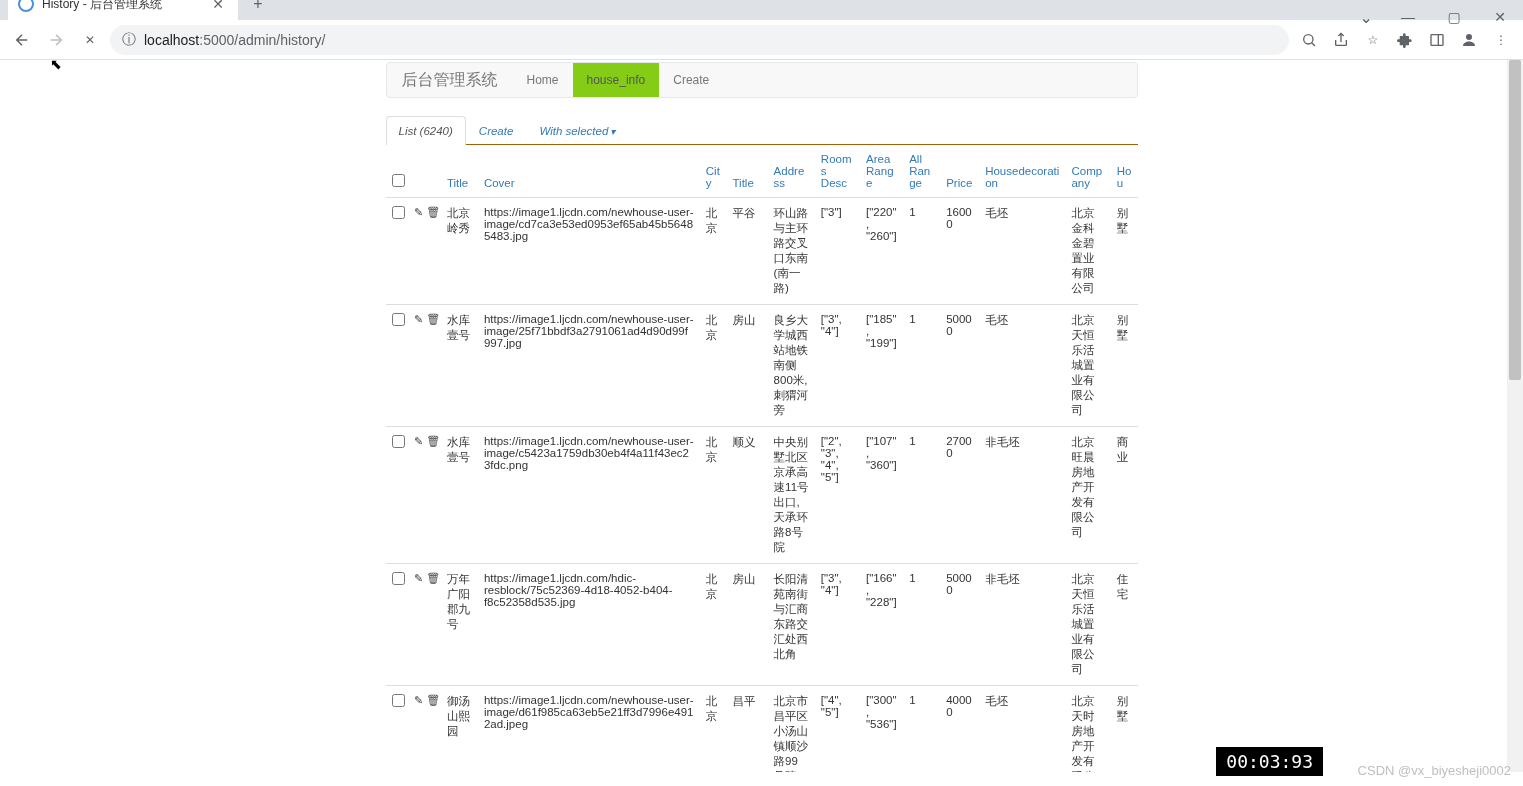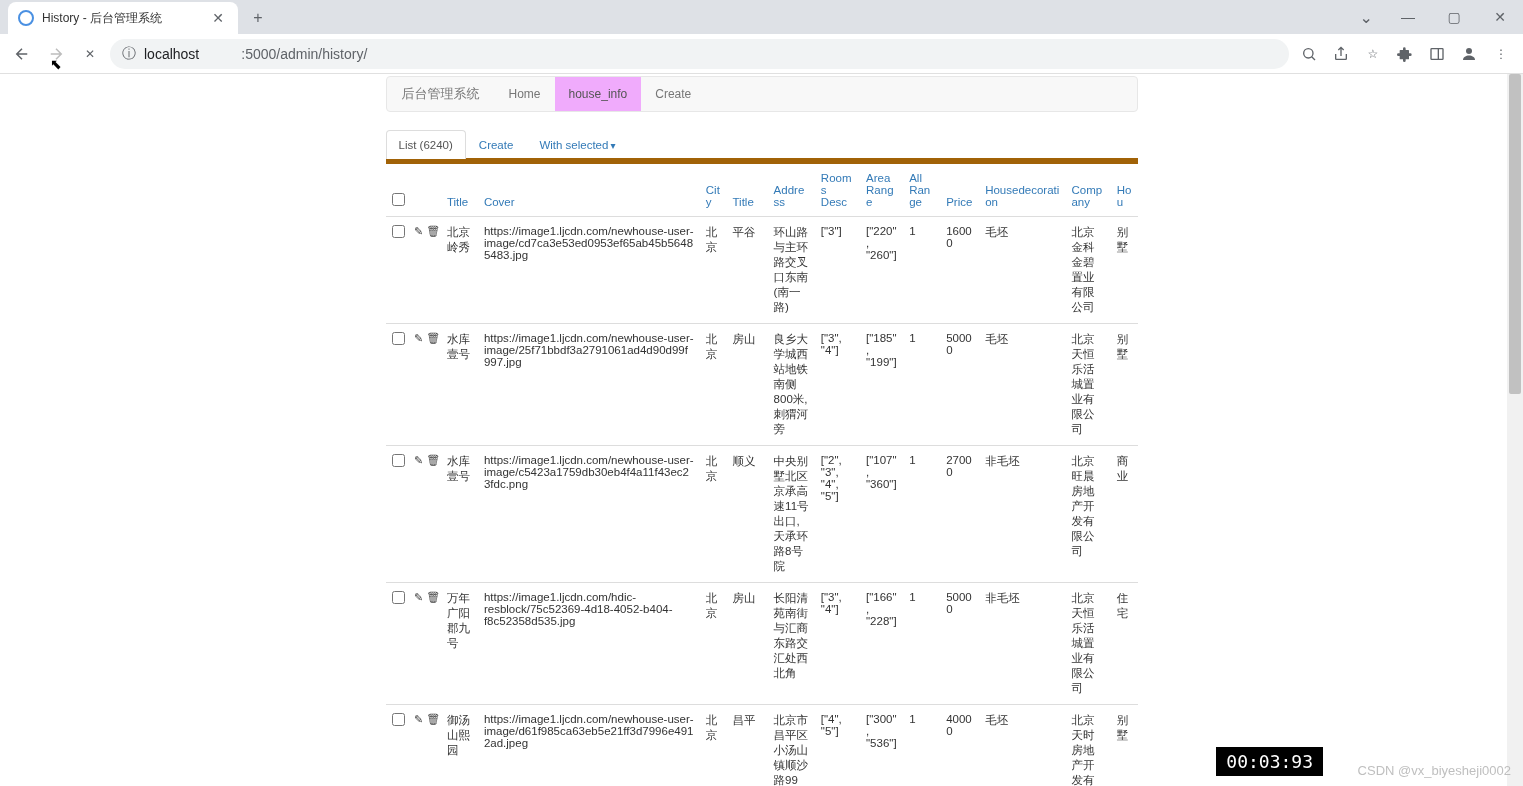--- a/index.html
+++ b/index.html
@@ -1,54 +1,54 @@
 <!DOCTYPE html>
 <html><head>
   <meta charset="utf-8">
   <style>
     * { margin: 0; padding: 0; box-sizing: border-box; }
     body { font-family: "Microsoft YaHei", -apple-system, BlinkMacSystemFont, "Segoe UI", sans-serif; font-size: 12px; background: #fff; overflow: hidden; }
     
     
     .browser-chrome { width: 100%; background: #fff; }
-    .tab-bar { height: 34px; background: #dee1e6; display: flex; align-items: flex-end; padding-left: 8px; }
+    .tab-bar { height: 20px; background: #dee1e6; display: flex; align-items: flex-end; padding-left: 8px; }
     .tab { background: #fff; height: 32px; min-width: 230px; border-radius: 8px 8px 0 0; display: flex; align-items: center; padding: 0 10px; gap: 8px; position: relative; }
     .tab-favicon { width: 16px; height: 16px; border: 2px solid #4a90e2; border-radius: 50%; display: inline-block; }
     .tab-title { font-size: 12px; color: #333; flex: 1; white-space: nowrap; overflow: hidden; text-overflow: ellipsis; }
     .tab-close { color: #5f6368; font-size: 14px; cursor: pointer; padding: 2px 4px; }
     .new-tab-btn { width: 28px; height: 28px; display: flex; align-items: center; justify-content: center; color: #5f6368; font-size: 16px; margin-left: 6px; margin-bottom: 2px; cursor: pointer; }
     
     .addr-bar { height: 40px; display: flex; align-items: center; padding: 0 8px; gap: 6px; border-bottom: 1px solid #e0e0e0; }
     .nav-btn { width: 28px; height: 28px; display: flex; align-items: center; justify-content: center; color: #5f6368; border-radius: 50%; cursor: pointer; }
     .nav-btn.disabled { color: #bdbdbd; }
     .url-box { flex: 1; height: 30px; background: #f1f3f4; border-radius: 15px; display: flex; align-items: center; padding: 0 12px; gap: 8px; font-size: 14px; color: #202124; }
     .url-info-icon { color: #5f6368; font-size: 14px; }
     .url-text { flex: 1; }
     .url-host { color: #202124; }
-    .url-path { color: #5f6368; margin-left: 42px; }
+    .url-path { color: #5f6368; }
     .toolbar-right { display: flex; gap: 4px; align-items: center; }
     .win-controls { position: absolute; top: 0; right: 0; display: flex; height: 34px; }
     .win-btn { width: 46px; display: flex; align-items: center; justify-content: center; color: #5f6368; font-size: 14px; cursor: pointer; }
     .win-min-arrow { position: absolute; top: 8px; right: 150px; color: #5f6368; font-size: 16px; }
     
     
     .cursor { position: absolute; top: 56px; left: 50px; font-size: 14px; color: #000; pointer-events: none; }
     
     
     .page-wrap { display: flex; justify-content: center; padding-top: 2px; height: calc(786px - 74px); overflow-y: auto; position: relative; }
     .page-scroll-track { position: absolute; right: 0; top: 0; width: 16px; height: 100%; background: #f1f1f1; }
     .page-scroll-thumb { position: absolute; right: 2px; top: 0; width: 12px; height: 320px; background: #c1c1c1; border-radius: 2px; }
     .admin-container { width: 752px; }
     
     .navbar { background: #f8f8f8; border: 1px solid #e7e7e7; border-radius: 4px; min-height: 36px; display: flex; align-items: center; padding: 0 15px; gap: 0; margin-bottom: 18px; }
-    .navbar-brand { color: #777; font-size: 13px; padding-right: 15px; }
+    .navbar-brand { color: #777; font-size: 16px; padding-right: 15px; }
     .nav-link { color: #777; font-size: 12px; padding: 10px 14px; cursor: pointer; }
-    .nav-link.active { background: #f0abfc; color: #555; }
-    
-    .tabs-row { border-bottom: 6px solid #a16207; display: flex; }
+    .nav-link.active { background: #84cc16; color: #555; }
+    
+    .tabs-row { border-bottom: 1px solid #a16207; display: flex; font-style: italic; }
     .tab-pill { padding: 8px 12px; font-size: 11.5px; color: #337ab7; cursor: pointer; border: 1px solid transparent; border-bottom: none; margin-bottom: -1px; }
     .tab-pill.active { color: #555; background: #fff; border-color: #ddd; border-radius: 4px 4px 0 0; }
     .tab-pill .caret { font-size: 10px; margin-left: 2px; }
     
     .data-table { width: 100%; border-collapse: collapse; font-size: 11.5px; color: #333; table-layout: fixed; }
     .data-table th { text-align: left; padding: 8px 6px; border-bottom: 1px solid #ddd; font-weight: normal; color: #337ab7; vertical-align: bottom; white-space: normal; word-wrap: break-word; }
     .data-table th:first-child, .data-table th:nth-child(2) { color: #333; }
     .data-table td { padding: 8px 6px; border-bottom: 1px solid #ddd; vertical-align: top; color: #333; word-wrap: break-word; }
     .action-icons { display: flex; gap: 3px; font-size: 11px; color: #444; }
     .action-icons span { cursor: pointer; }

